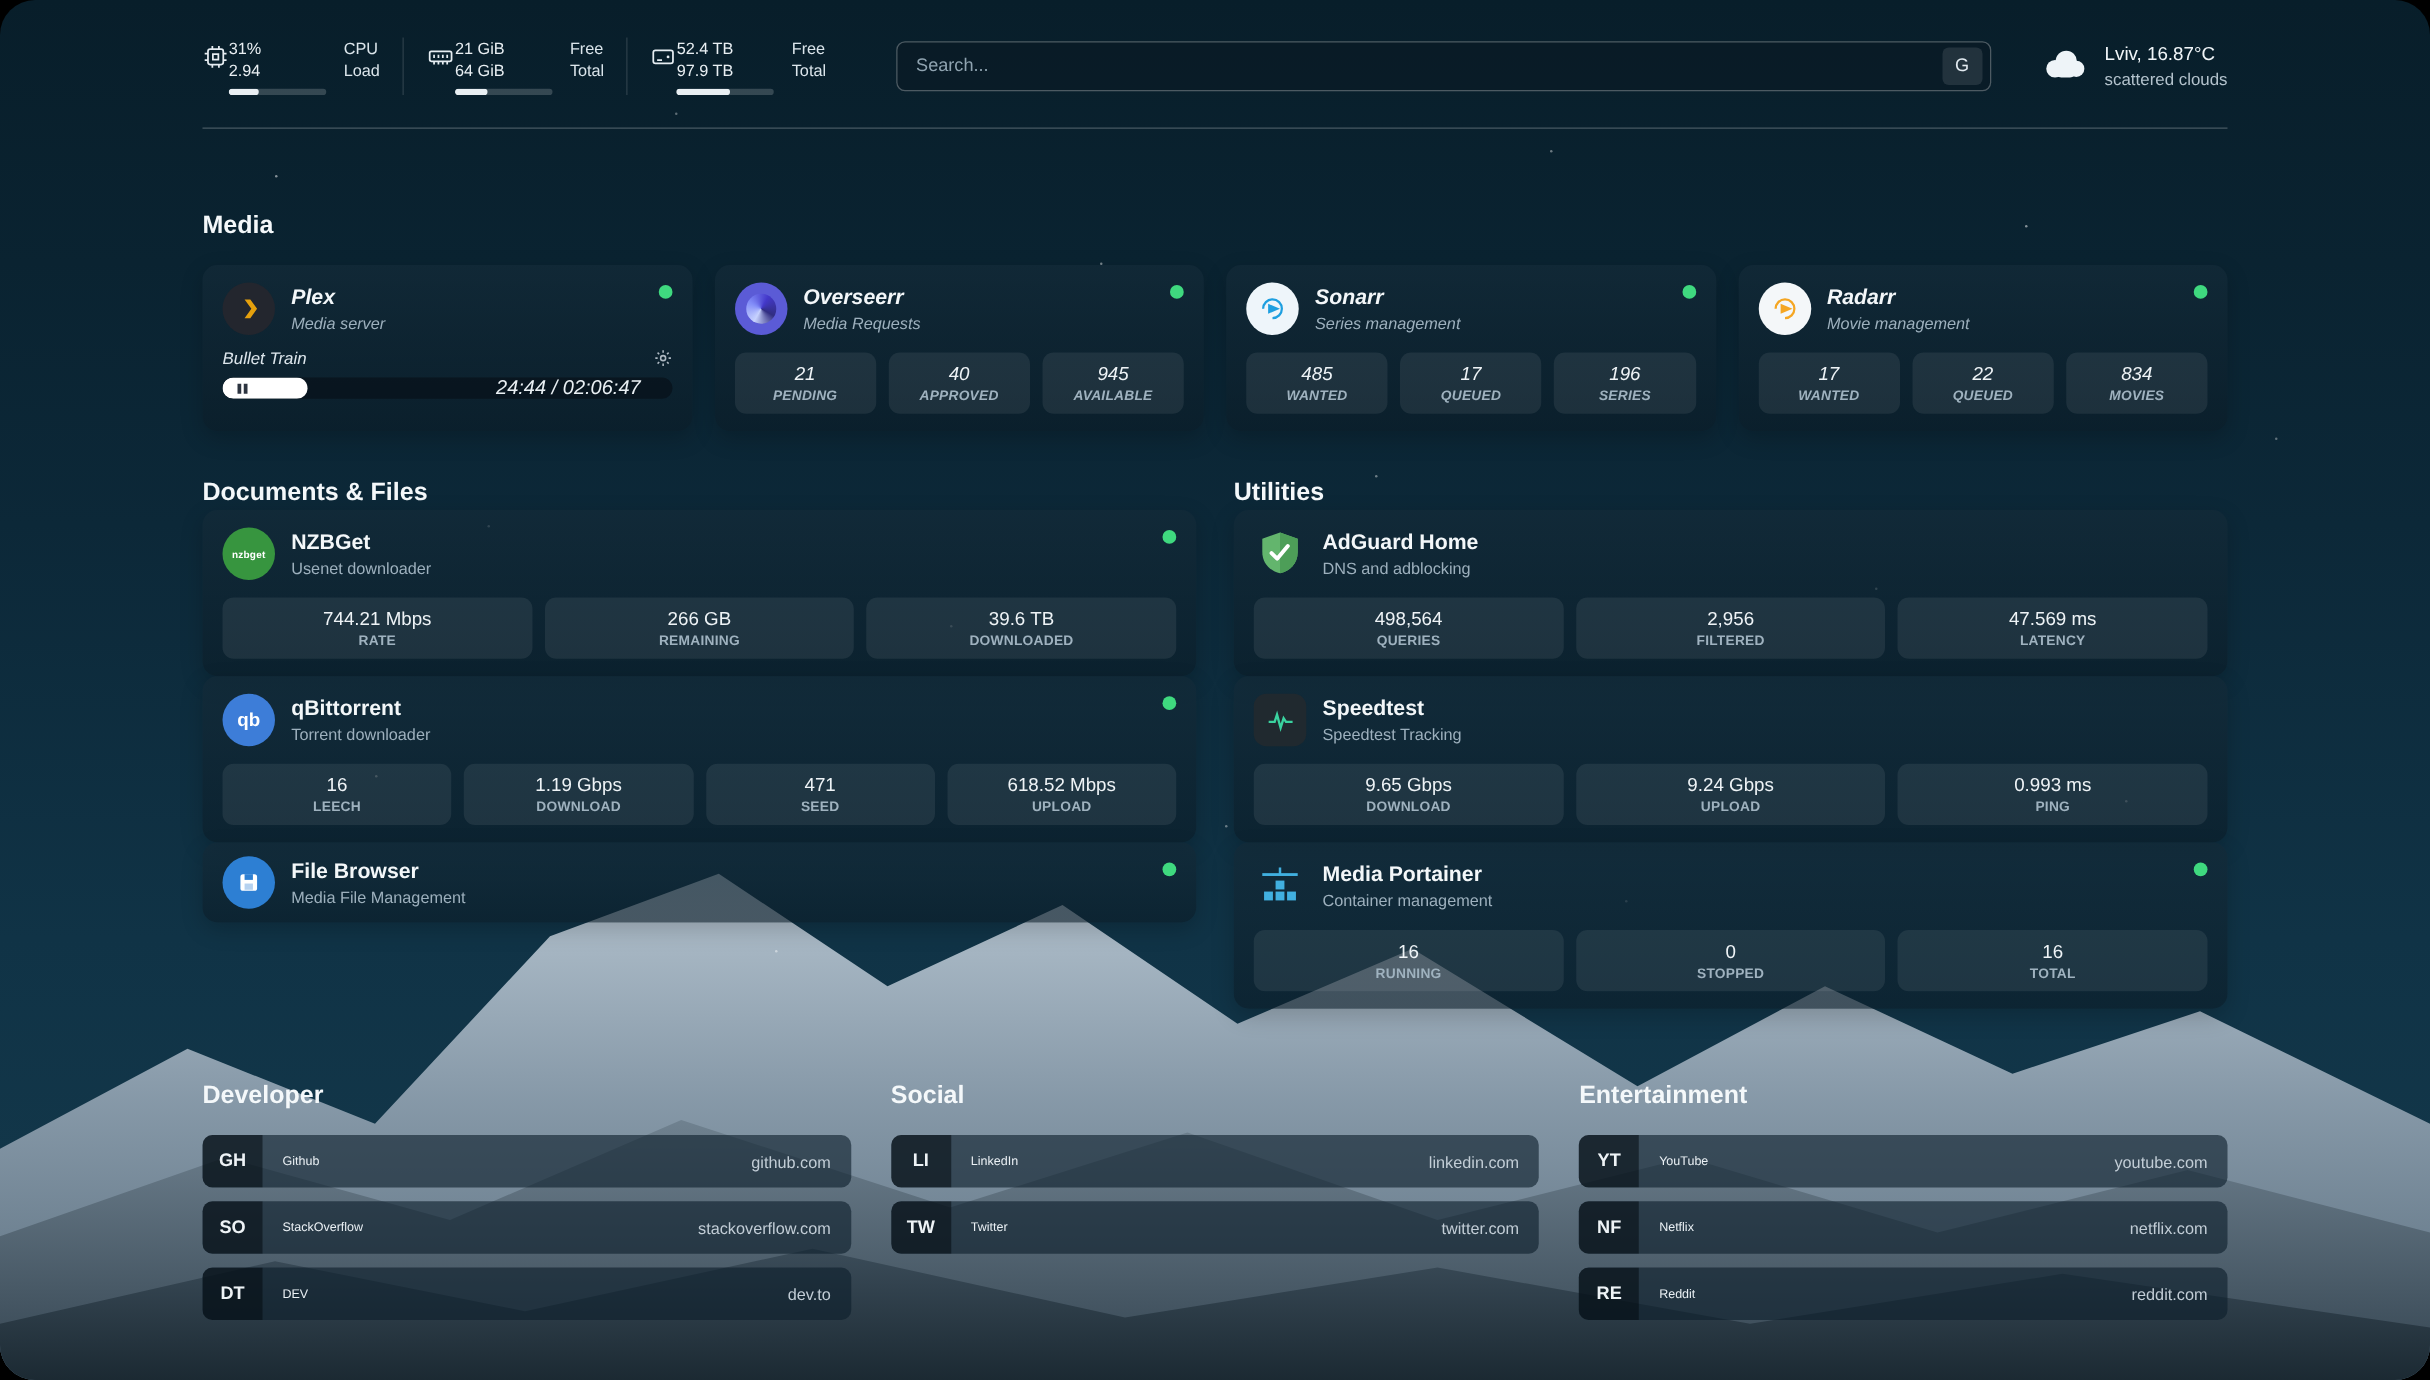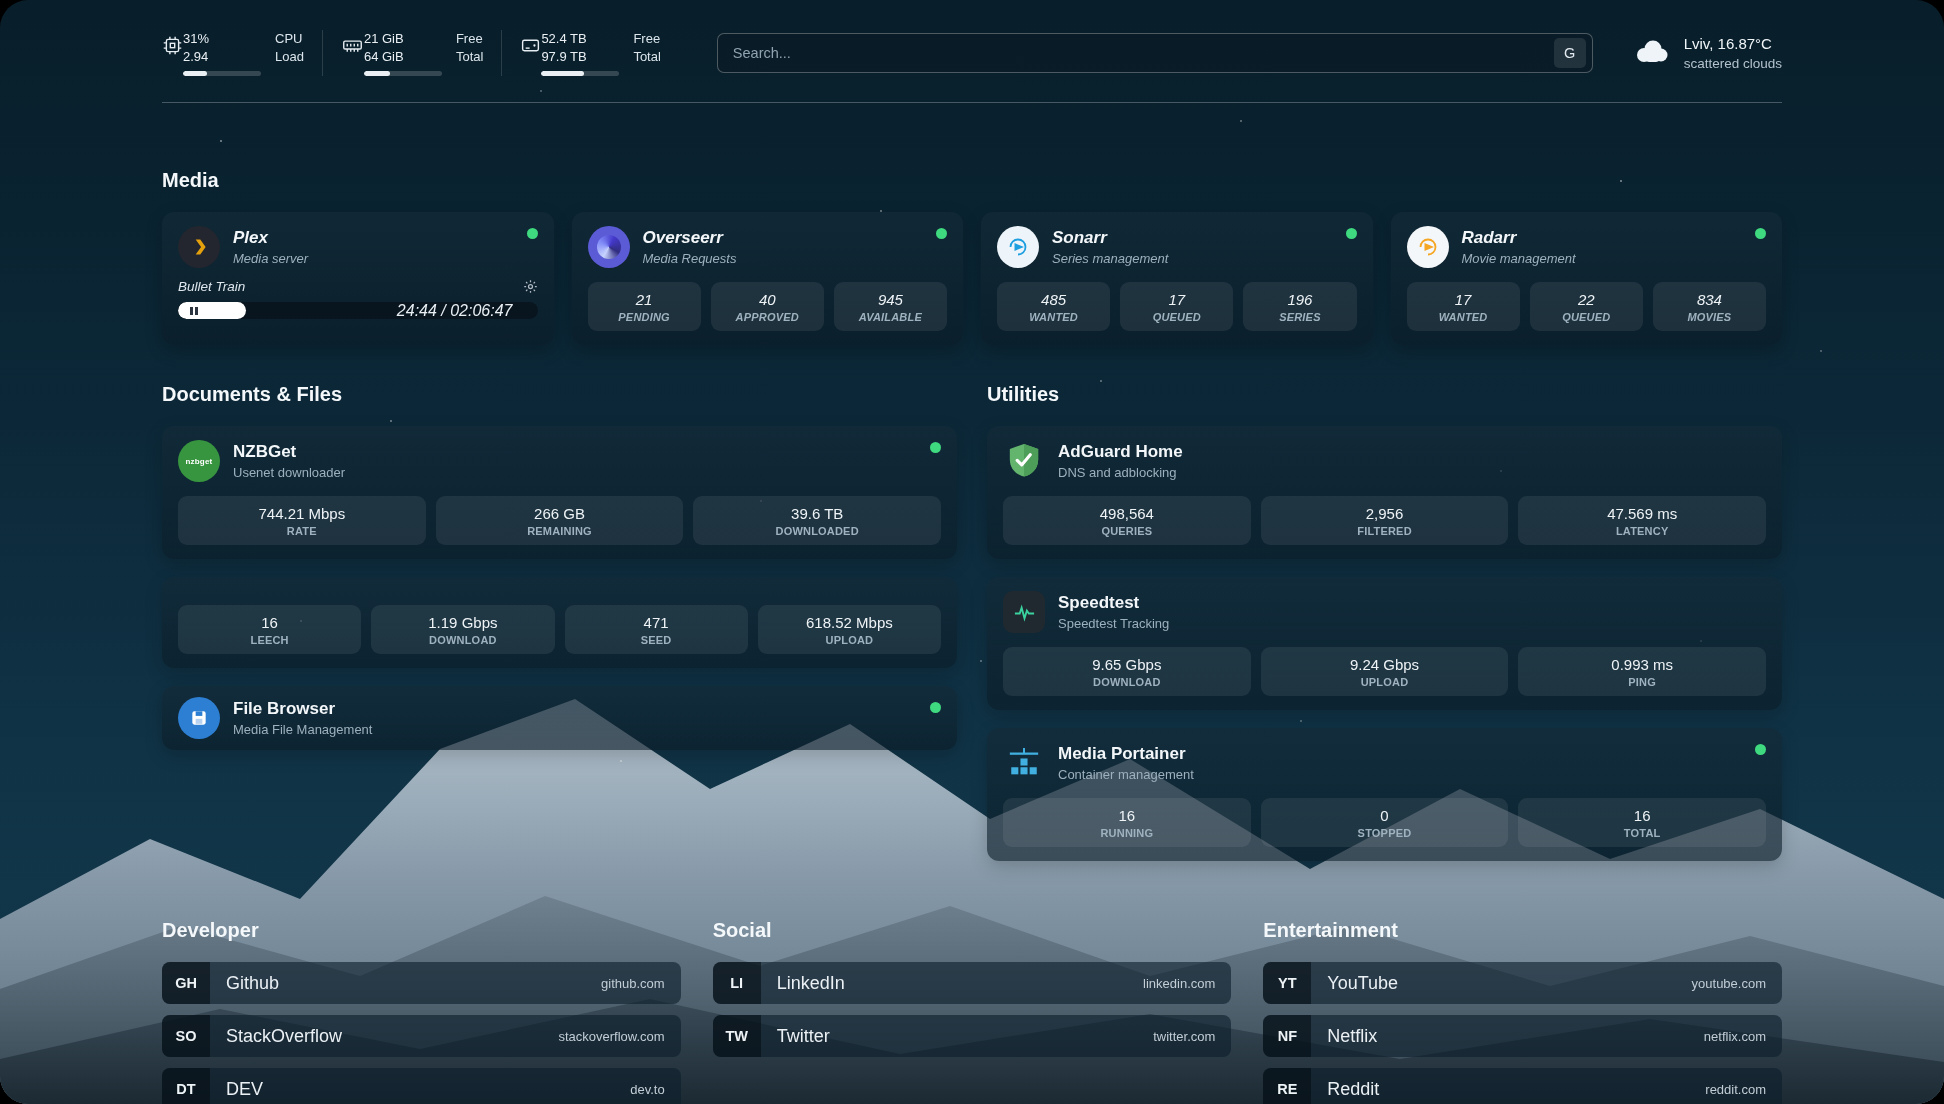--- a/index.html
+++ b/index.html
@@ -39,21 +39,21 @@
   .weather { display:flex; align-items:center; gap:13px; }
   .weather-texts { display:flex; flex-direction:column; line-height:1.45; }
   .weather-loc { font-size:15px; color:#f0f5f8; }
   .weather-cond { font-size:13.5px; color:#b3c2cc; }
 
   
   .section-title { font-size:20px; font-weight:600; color:#f4f8fa; }
   .media-section { margin-top:66px; }
   .media-grid { margin-top:20px; display:grid; grid-template-columns:repeat(4,1fr); gap:18px;font-style:italic; }
   .mid-grid { margin-top:38px; display:grid; grid-template-columns:1fr 1fr; gap:30px; align-items:start; }
-  .col-stack { display:flex; flex-direction:column; gap:18px; }
+  .col-stack { display:flex; flex-direction:column; }
   .col-stack .section-title { margin-bottom:2px; }
   .bottom-grid { margin-top:58px; display:grid; grid-template-columns:repeat(3,1fr); gap:32px; align-items:start; }
 
   
   .card { position:relative; background:linear-gradient(180deg, rgba(19,42,56,0.72), rgba(10,27,38,0.62));
     border-radius:12px; padding:14px 16px; box-shadow:0 6px 18px rgba(0,0,0,0.18); cursor:pointer; }
   .card-header { display:flex; align-items:center; gap:13px; }
   .app-titles { display:flex; flex-direction:column; }
   .app-name { font-size:17px; font-weight:600; color:#f3f7f9; }
   .app-subtitle { font-size:13px; color:#9db0bd; margin-top:3px; }
@@ -89,21 +89,21 @@
   .progress-fill { height:100%; min-width:44px; background:#fff; border-radius:9px; display:flex; align-items:center; }
   .pause-bars { display:inline-block; width:3px; height:8px; background:#2c3440; box-shadow:5px 0 0 #2c3440; margin-left:12px; }
   .time { position:absolute; right:25px; font-size:16px; color:#e9eff3; }
 
   
   .bm-col { display:flex; flex-direction:column; gap:11px; }
   .bm-col .section-title { margin-bottom:9px; }
   .bm-row { display:flex; align-items:center; height:42px; background:rgba(13,31,43,0.62); border-radius:8px; overflow:hidden; cursor:pointer; }
   .bm-abbr { width:48px; align-self:stretch; background:rgba(3,11,17,0.55); display:flex; align-items:center; justify-content:center;
     font-size:14.5px; font-weight:600; color:#eef3f6; }
-  .bm-name { margin-left:16px; font-size:18px; color:#eaf0f4; }
+  .bm-name { margin-left:16px; font-size:10px; color:#eaf0f4; }
   .bm-url { margin-left:auto; margin-right:16px; font-size:13px; color:#c2cdd6; }
 </style>
 </head>
 <body>
 
 <div class="page">
 
   <svg class="mountains" viewBox="0 0 1944 440" preserveAspectRatio="none">
     <defs>
       <linearGradient id="snow1" x1="0" y1="0" x2="0" y2="1">
@@ -370,20 +370,30 @@
               <div class="stat-label">REMAINING</div>
             </div>
             <div class="stat">
               <div class="stat-value">39.6 TB</div>
               <div class="stat-label">DOWNLOADED</div>
             </div>
           </div>
         </div>
 
         <div class="card">
+          <div class="card-header">
+            <div class="app-icon qb-icon">
+              <span>qb</span>
+            </div>
+            <div class="app-titles">
+              <div class="app-name">qBittorrent</div>
+              <div class="app-subtitle">Torrent downloader</div>
+            </div>
+            <span class="status-dot"></span>
+          </div>
           <div class="stats-row">
             <div class="stat">
               <div class="stat-value">16</div>
               <div class="stat-label">LEECH</div>
             </div>
             <div class="stat">
               <div class="stat-value">1.19 Gbps</div>
               <div class="stat-label">DOWNLOAD</div>
             </div>
             <div class="stat">

